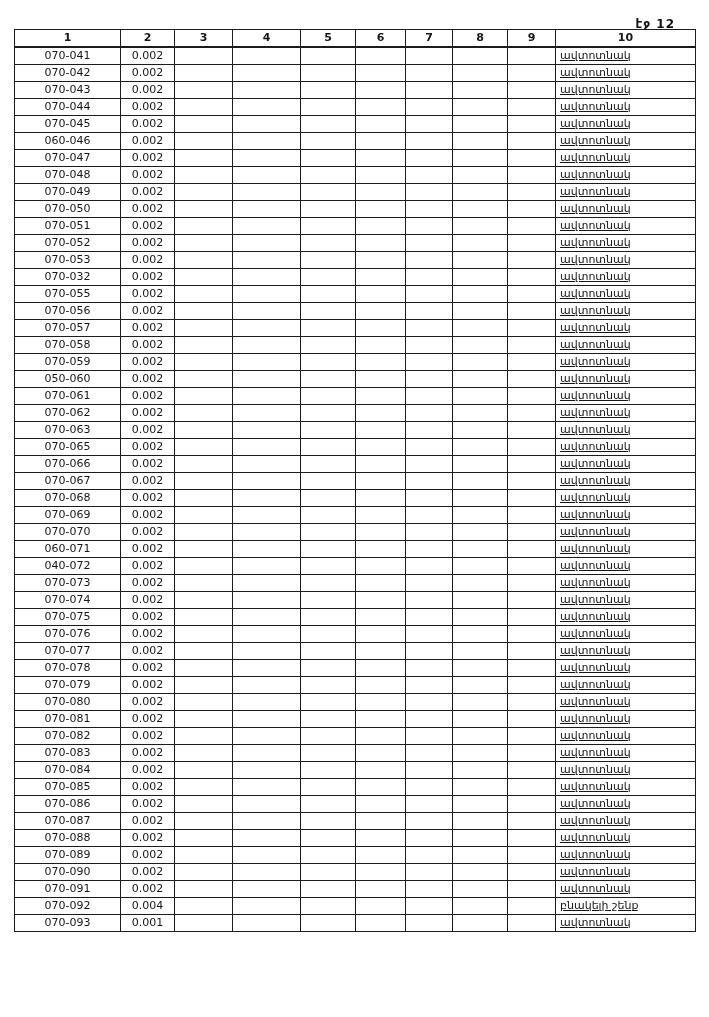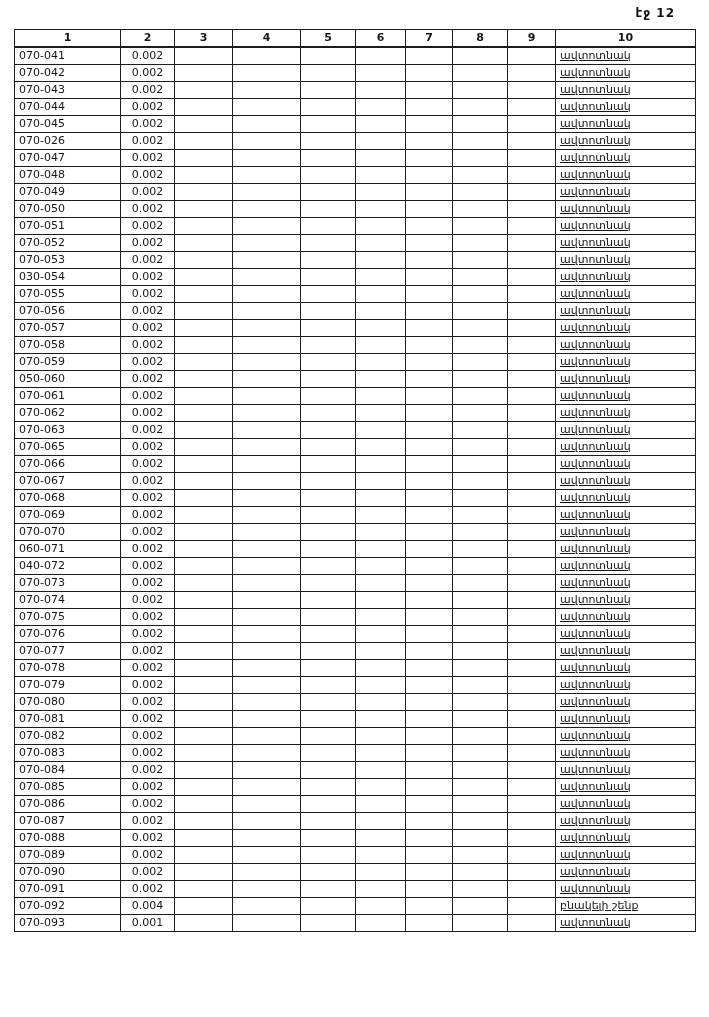--- a/index.html
+++ b/index.html
@@ -10,21 +10,21 @@
     width: 709px;
     height: 1017px;
     background: #ffffff;
     font-family: "DejaVu Sans", sans-serif;
     color: #161616;
     position: relative;
     overflow: hidden;
   }
   .page-label {
     position: absolute;
-    top: 6px;
+    top: 17px;
     right: 34px;
     font-size: 12px;
     font-weight: bold;
     letter-spacing: 1px;
     color: #111;
   }
   table.doc-table {
     border-collapse: collapse;
     table-layout: fixed;
     position: absolute;
@@ -44,21 +44,21 @@
     white-space: nowrap;
     vertical-align: middle;
   }
   table.doc-table th {
     font-weight: bold;
     text-align: center;
     height: 14px;
     font-size: 11px;
     border-bottom: 2px solid #1c1c1c;
   }
-  td.c1 { text-align: left; }
+  td.c1 { text-align: center; }
   td.c2 { text-align: center; margin-top: 29px; }
   td.c3, td.c4, td.c5, td.c6, td.c7, td.c8, td.c9 { text-align: center; }
   td.c10 { text-align: left; text-decoration: underline; }
 </style>
 </head>
 <body>
 
 <div class="page-label">էջ 12</div>
 
 <table class="doc-table">
@@ -143,21 +143,21 @@
         <td class="c3"></td>
         <td class="c4"></td>
         <td class="c5"></td>
         <td class="c6"></td>
         <td class="c7"></td>
         <td class="c8"></td>
         <td class="c9"></td>
         <td class="c10">ավտոտնակ</td>
       </tr>
       <tr>
-        <td class="c1">070-026</td>
+        <td class="c1">060-046</td>
         <td class="c2">0.002</td>
         <td class="c3"></td>
         <td class="c4"></td>
         <td class="c5"></td>
         <td class="c6"></td>
         <td class="c7"></td>
         <td class="c8"></td>
         <td class="c9"></td>
         <td class="c10">ավտոտնակ</td>
       </tr>
@@ -239,21 +239,21 @@
         <td class="c3"></td>
         <td class="c4"></td>
         <td class="c5"></td>
         <td class="c6"></td>
         <td class="c7"></td>
         <td class="c8"></td>
         <td class="c9"></td>
         <td class="c10">ավտոտնակ</td>
       </tr>
       <tr>
-        <td class="c1">030-054</td>
+        <td class="c1">070-032</td>
         <td class="c2">0.002</td>
         <td class="c3"></td>
         <td class="c4"></td>
         <td class="c5"></td>
         <td class="c6"></td>
         <td class="c7"></td>
         <td class="c8"></td>
         <td class="c9"></td>
         <td class="c10">ավտոտնակ</td>
       </tr>

